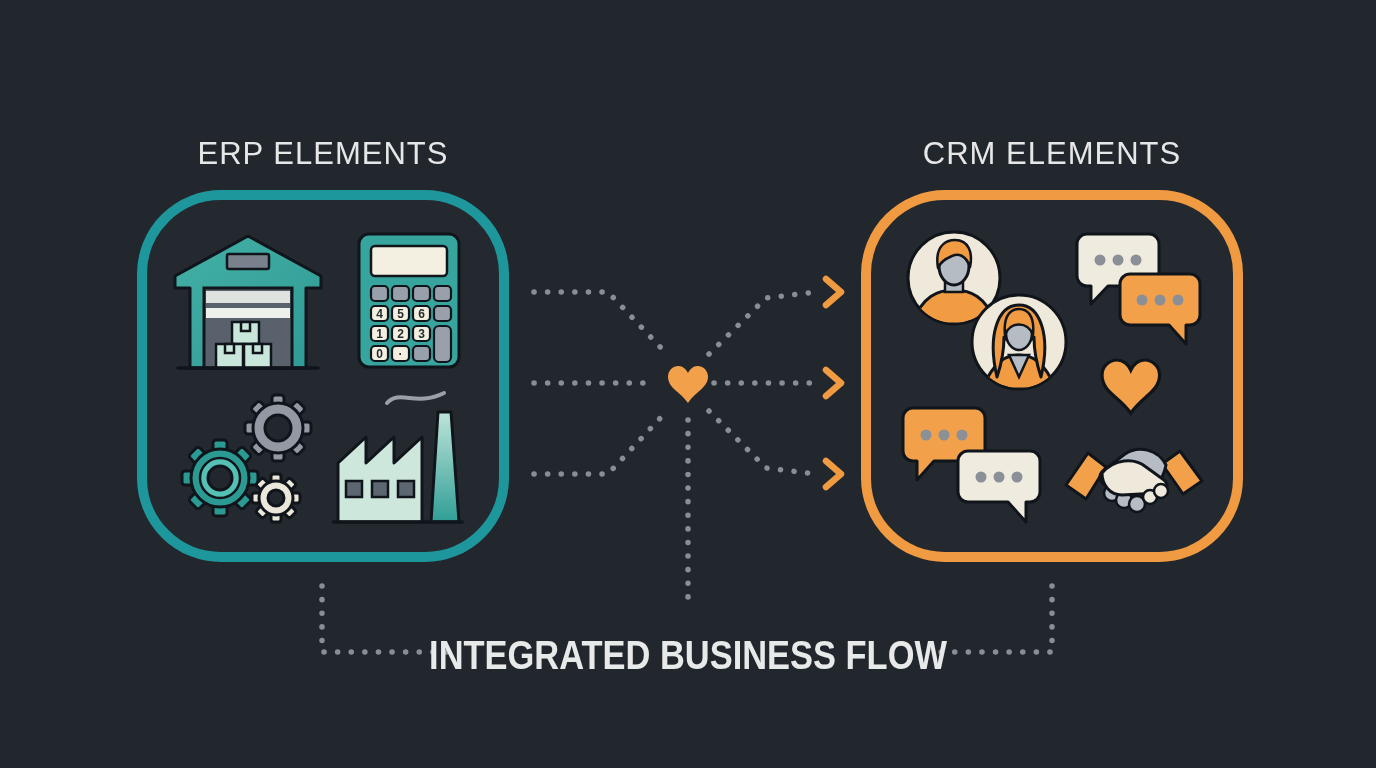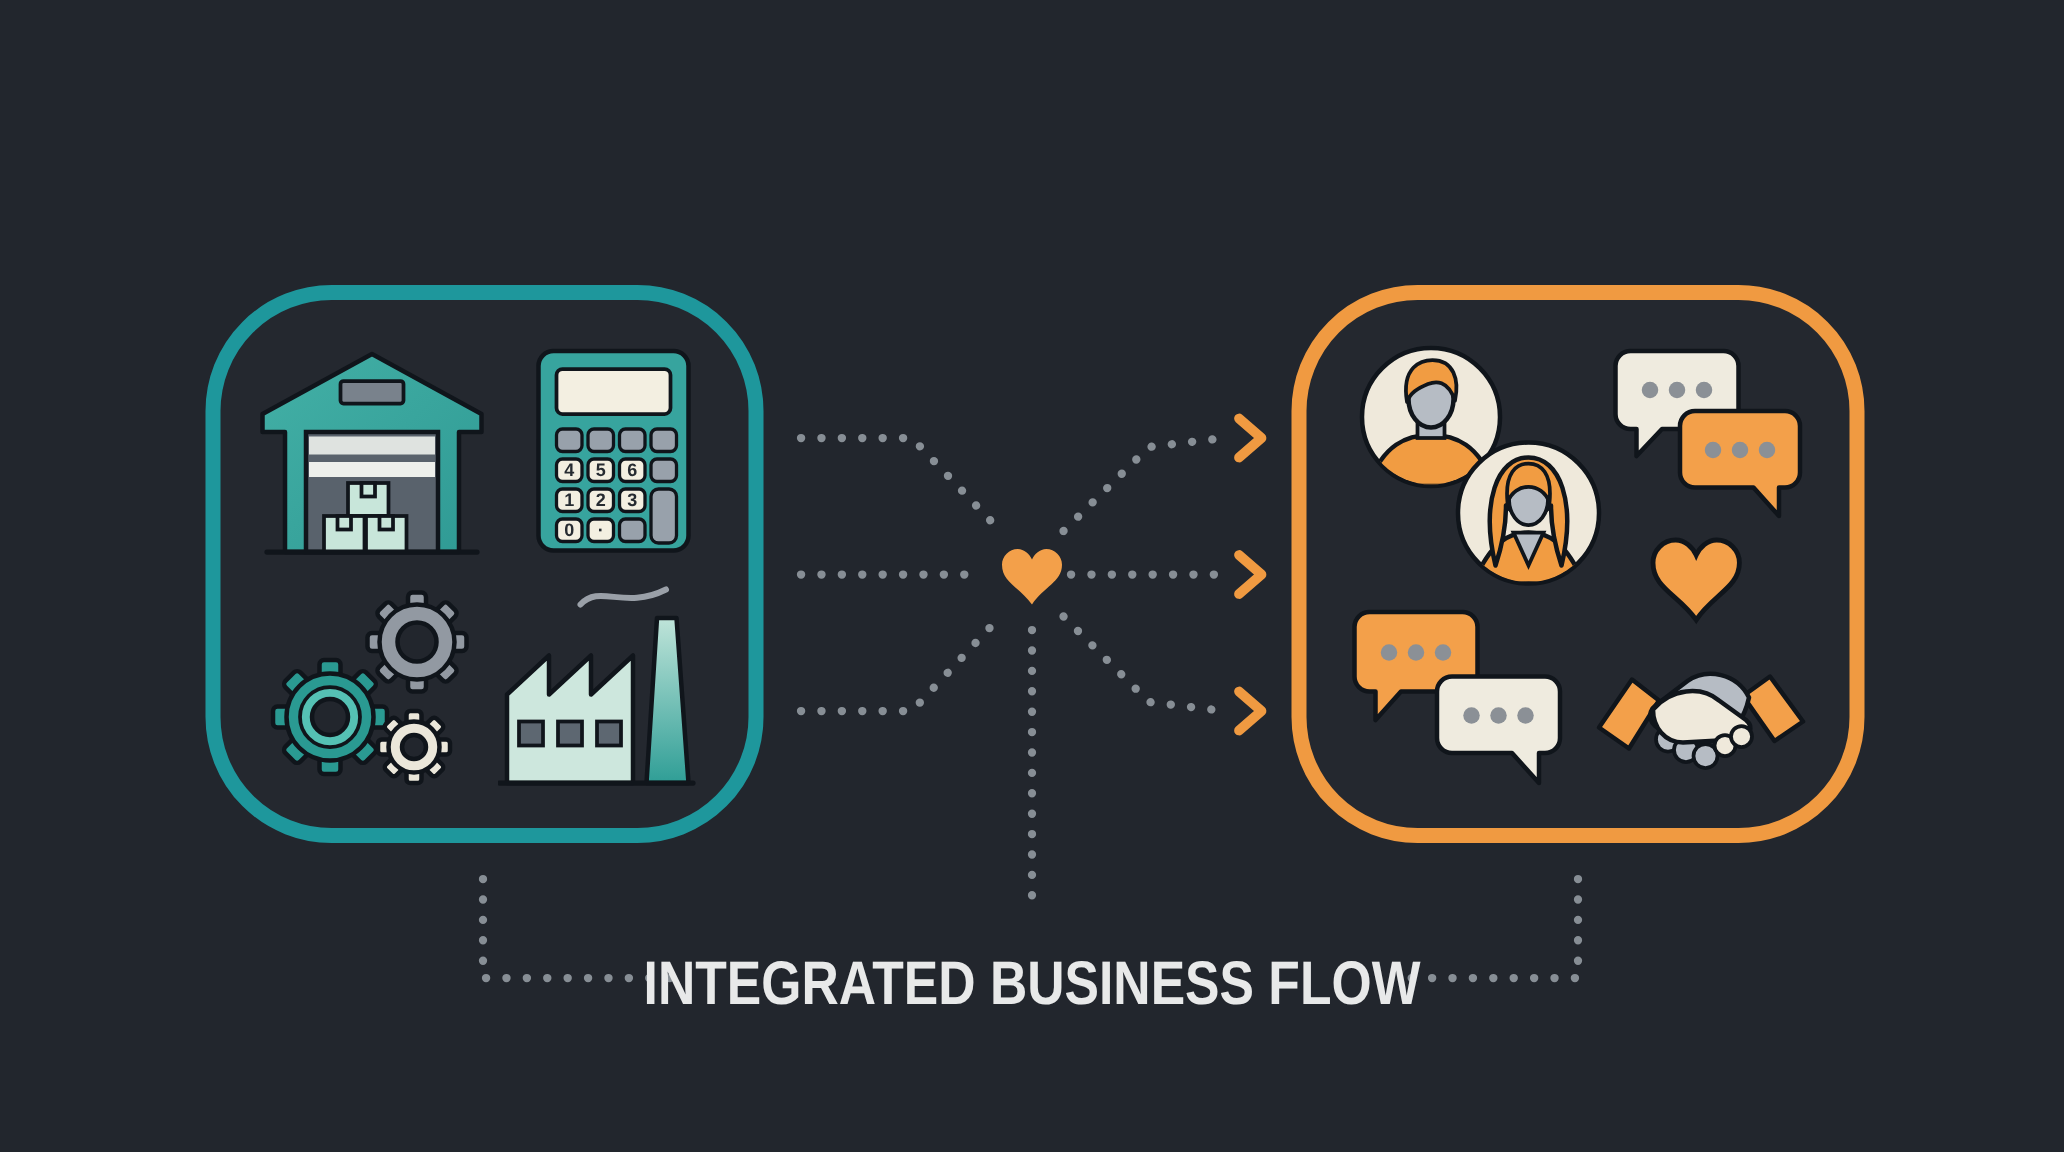--- a/index.html
+++ b/index.html
@@ -30,20 +30,22 @@
     transform:scaleX(0.84); transform-origin:50% 50%;
   }
   .overlay { position:absolute; left:0; top:0; pointer-events:none; }
   svg text { font-family:"Liberation Sans", sans-serif; }
 </style>
 </head>
 <body>
 
 <div class="canvas">
 
+  <div class="box-title title-erp">ERP ELEMENTS</div>
+  <div class="box-title title-crm">CRM ELEMENTS</div>
 
   <div class="group-box erp-box"></div>
   <div class="group-box crm-box"></div>
 
   <svg class="icon" style="left:170px;top:230px" width="156" height="142" viewBox="0 0 156 142">
     <defs>
       <linearGradient id="tealGradA" x1="0" y1="0" x2="1" y2="1">
         <stop offset="0" stop-color="#43b0a6"></stop>
           <stop offset="1" stop-color="#2f9a94"></stop>
       </linearGradient>

